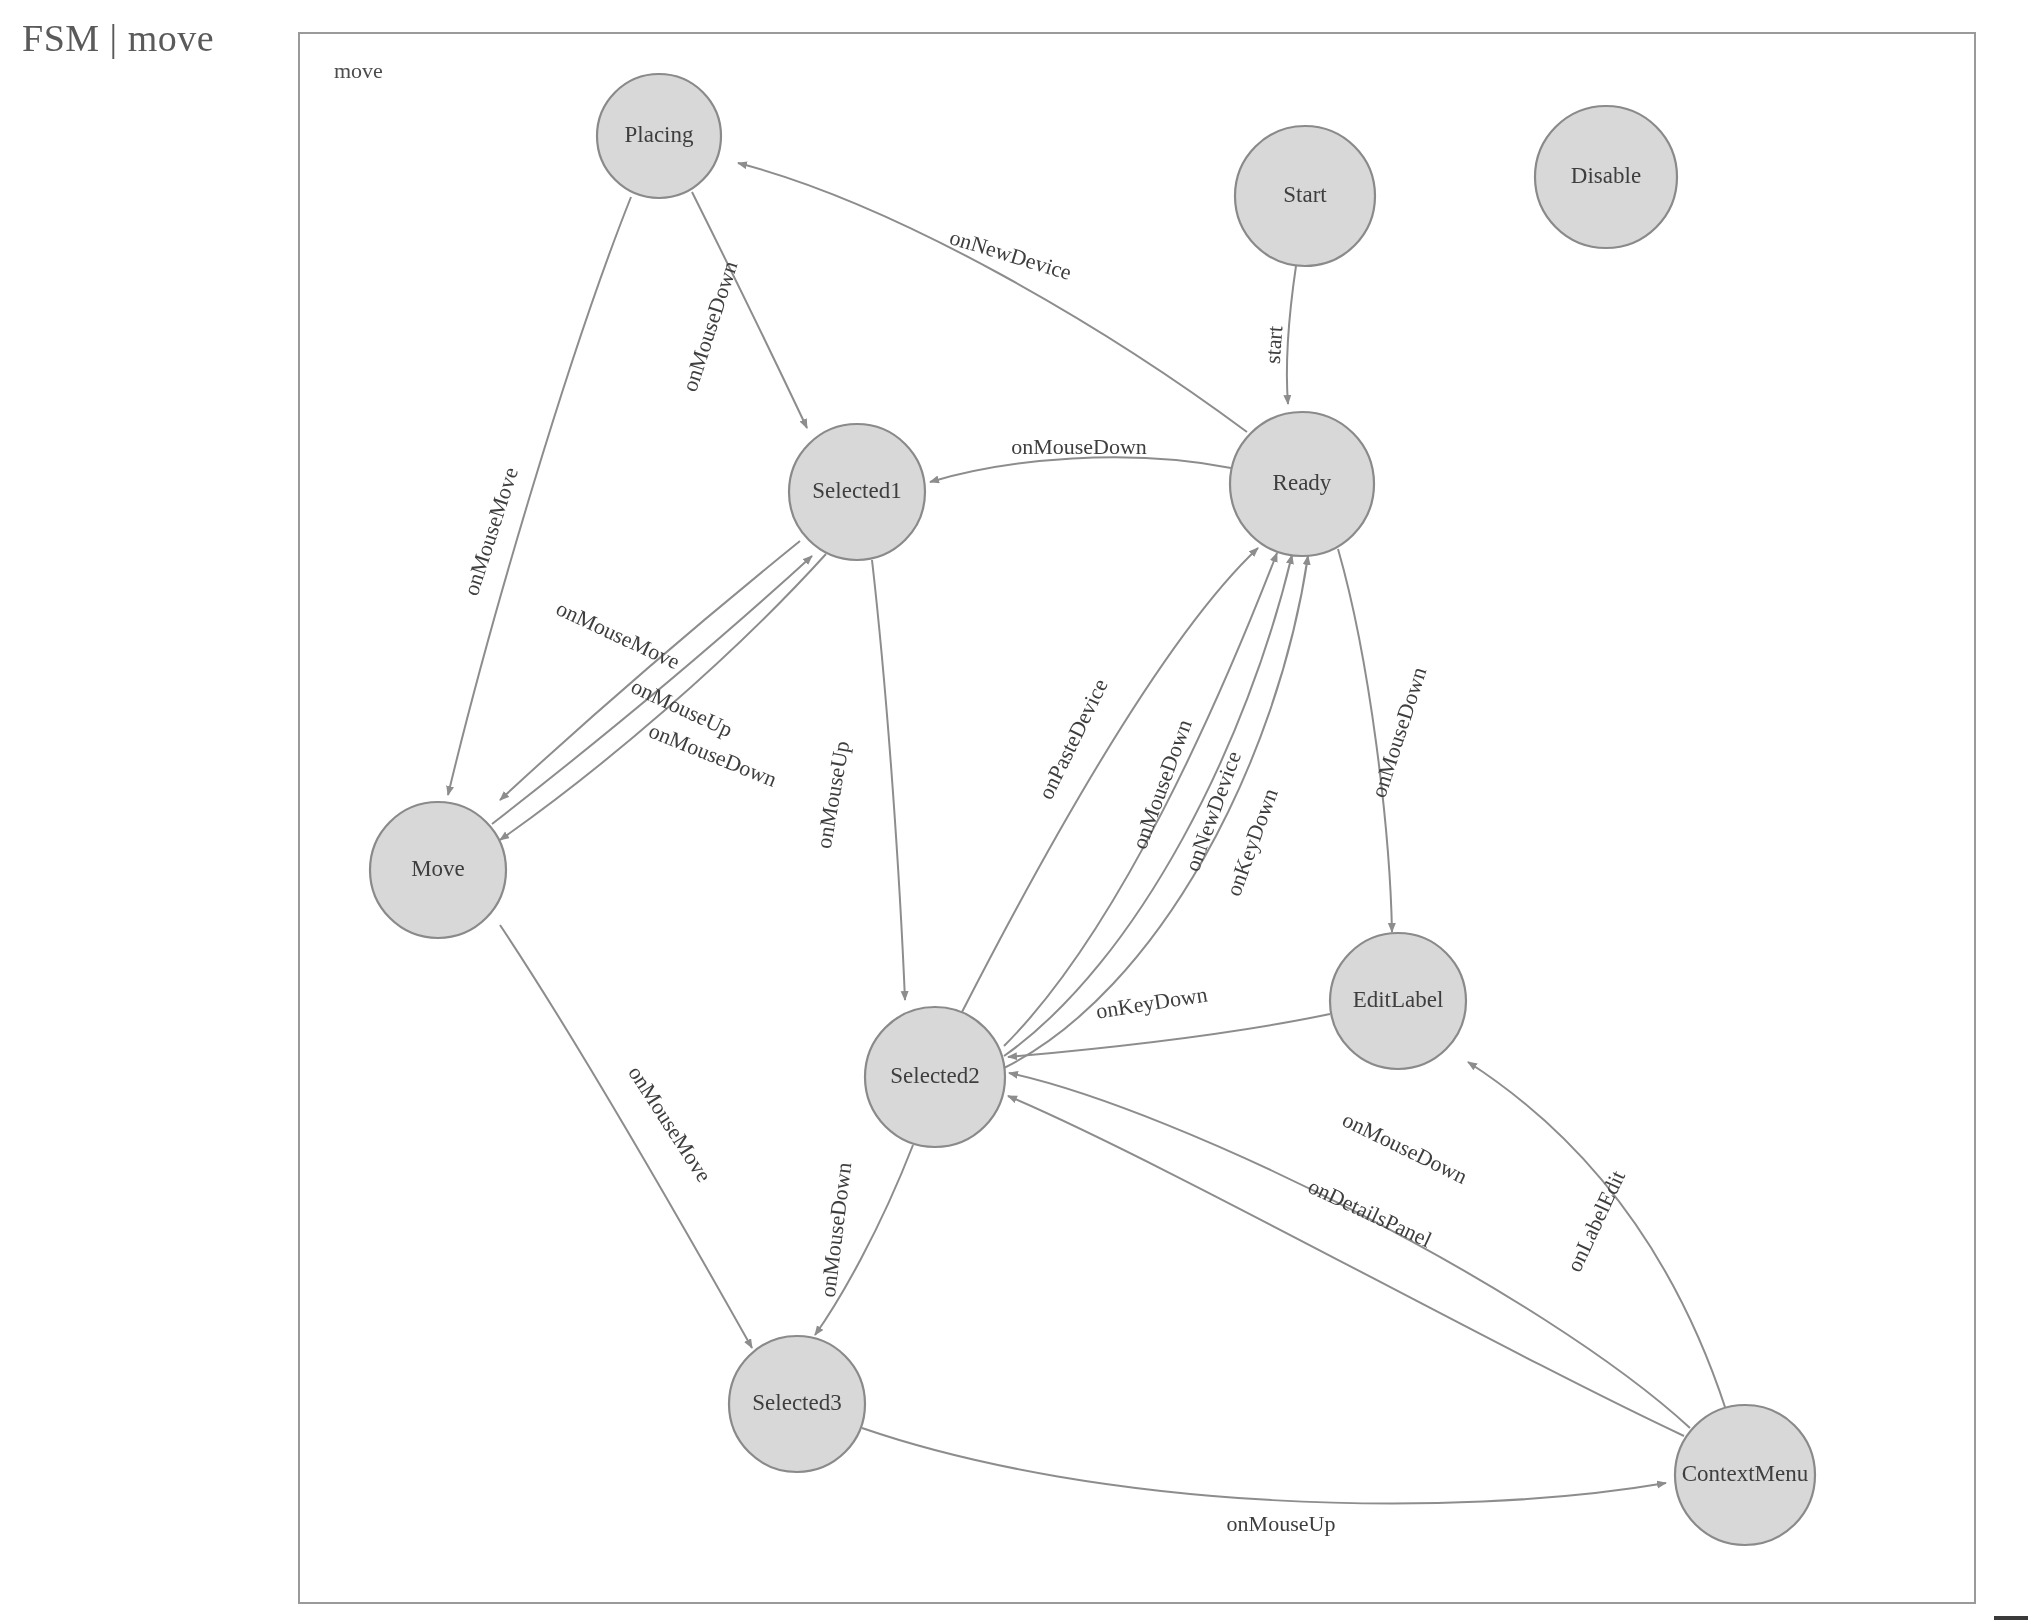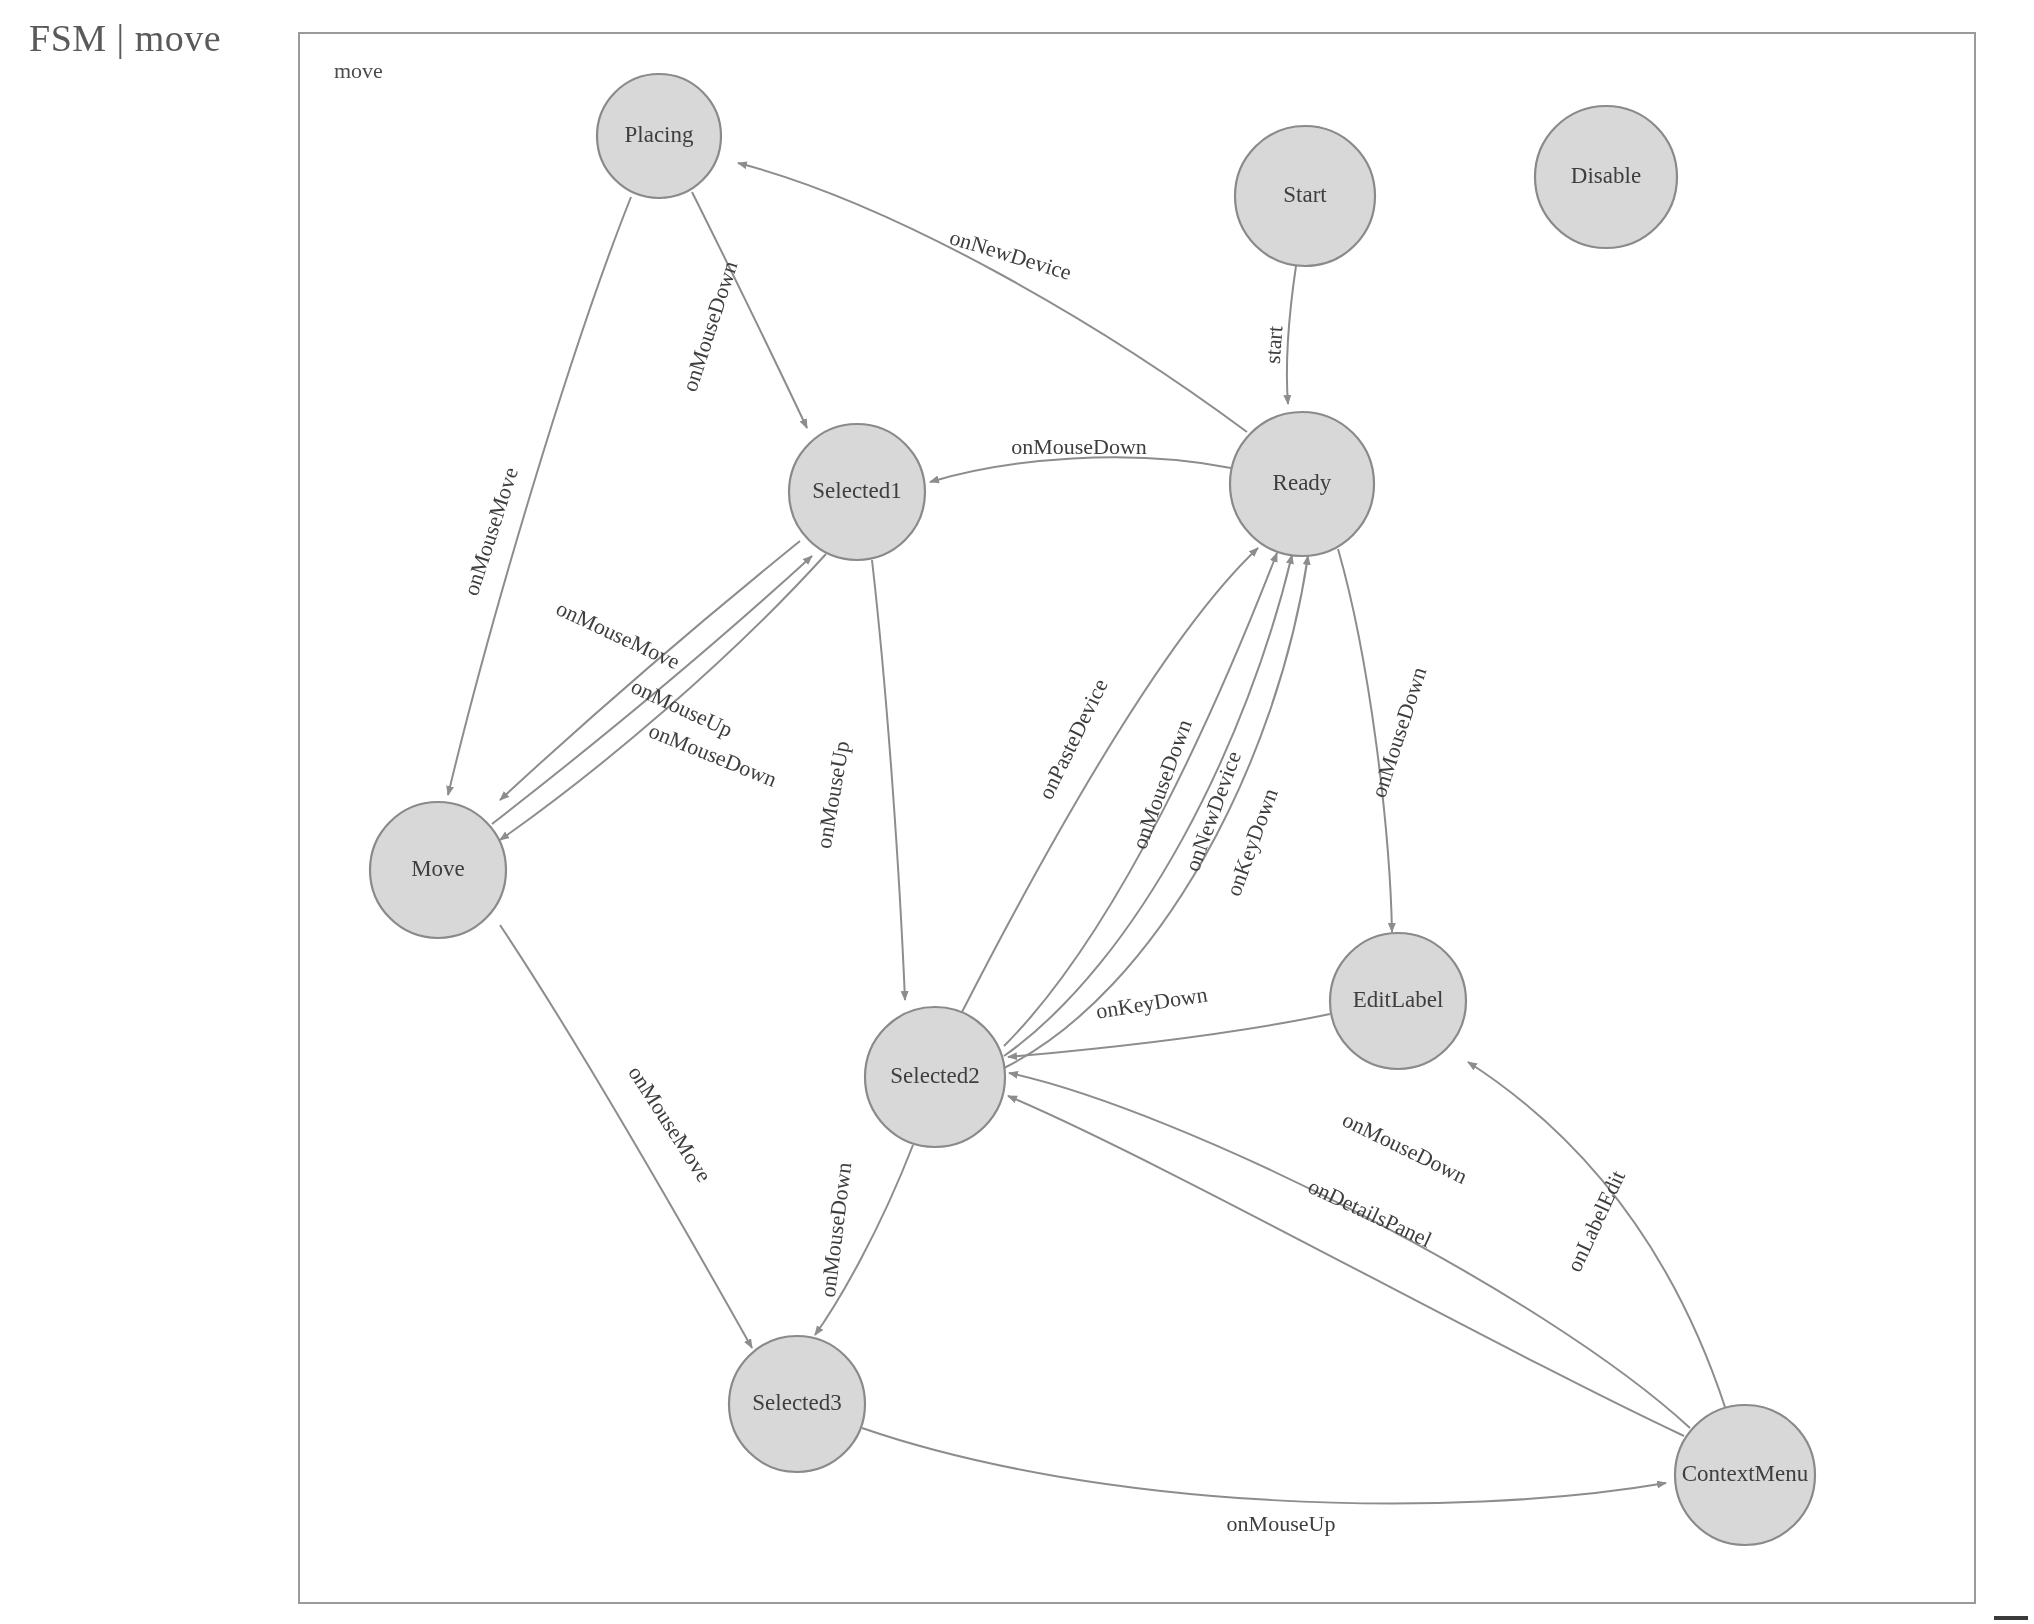--- a/index.html
+++ b/index.html
@@ -17,21 +17,20 @@
   }
   #page-title {
     position: absolute;
     left: 22px;
     top: 16px;
     font-size: 38px;
     color: #5a5a5a;
     font-family: "Liberation Serif", serif;
     letter-spacing: 0.5px;
     white-space: nowrap;
-    margin-left: 7px;
   }
   #diagram-frame {
     position: absolute;
     left: 298px;
     top: 32px;
     width: 1678px;
     height: 1572px;
     border: 2px solid #9a9a9a;
     background: #ffffff;
     box-sizing: border-box;

